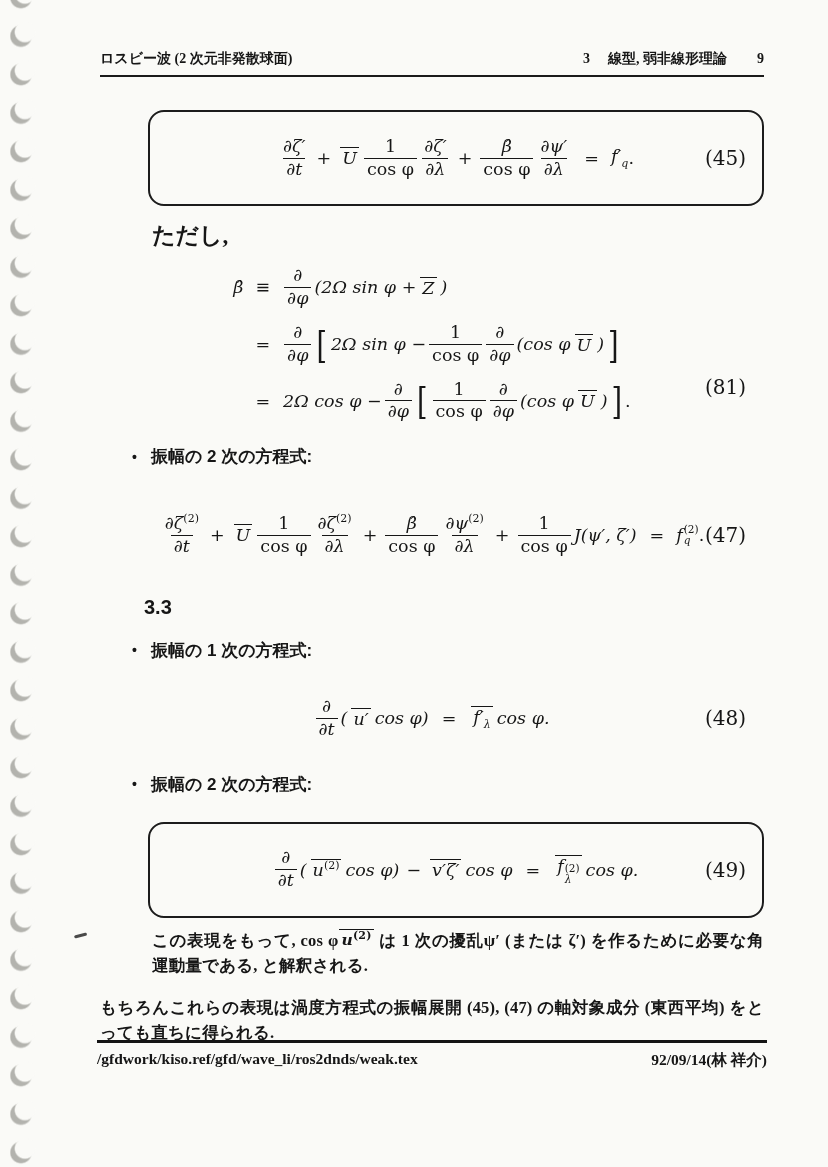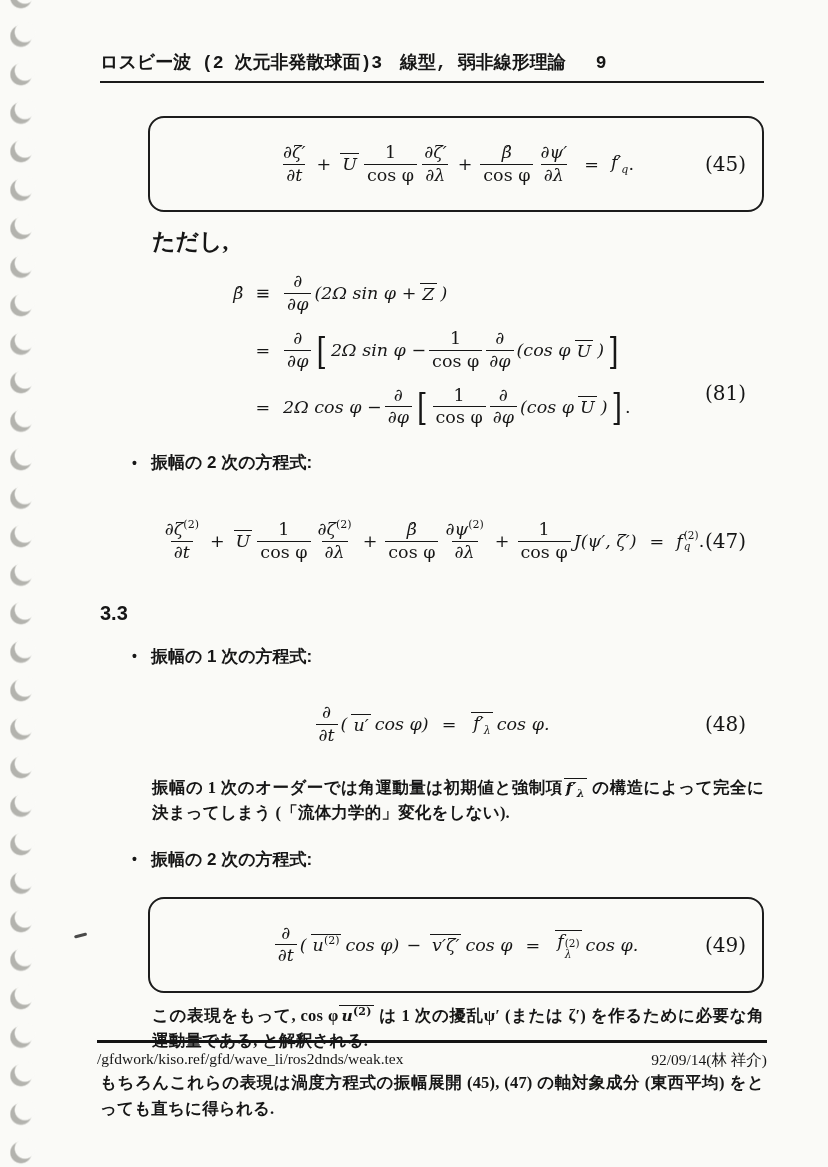--- a/index.html
+++ b/index.html
@@ -17,22 +17,22 @@
       radial-gradient(circle at 21px 18px, #b3b3ae 0 10px, rgba(0,0,0,0) 11.5px);
     background-size:48px 38.5px;
     background-repeat:repeat-y;
     background-position:0 18px;
   }
   .dash{position:absolute;left:74px;top:934px;width:13px;height:2.5px;background:#4a4a4a;
         transform:rotate(-14deg);z-index:1;border-radius:2px;}
   .content{position:relative;z-index:2;margin:0 64px 0 100px;padding-top:50px;}
 
   
-  .header{display:flex;align-items:baseline;
-          font-family:Liberation Mono, monospace;font-weight:700;font-size:18px;}
+  .header{display:flex;justify-content:space-between;align-items:baseline;
+          font-family:Liberation Serif, serif;font-weight:700;font-size:14px;}
   .h-right{display:flex;align-items:baseline;}
   .h-sec-no{margin-right:18px;}
   .h-page{margin-left:30px;}
   .hrule{height:2px;background:#1a1a1a;margin-top:7px;}
 
   
   .eqbox{border:2px solid #1c1c1c;border-radius:16px;height:92px;position:relative;
          display:flex;align-items:center;margin-left:48px;}
   .eqbox .meq{width:100%;}
 
@@ -68,33 +68,33 @@
   .eq46 .lhs{justify-self:end;align-self:center;}
   .eq46 .rel{align-self:center;}
   .eq46 .rhs{display:flex;align-items:center;justify-self:start;}
 
   
   .tadashi{margin:14px 0 0 52px;font-size:23px;font-weight:600;}
   .bullet{display:flex;align-items:center;margin-left:32px;
           font-family:"Liberation Sans",sans-serif;font-weight:700;font-size:17px;}
   .bullet .mark{margin-right:14px;font-size:14px;}
   .h33{display:flex;align-items:baseline;margin-top:28px;
-       font-family:"Liberation Sans",sans-serif;font-weight:700;font-size:20px;}
+       font-family:"Liberation Sans",sans-serif;font-weight:700;font-size:20px;margin-left:44px;}
   .h33 .no{margin-right:28px;}
   .para{margin:14px 0 0 0;font-size:16.5px;line-height:1.55;font-weight:600;letter-spacing:0.2px;
         text-align:justify;}
   .para.indent{margin-left:52px;}
   .imath{font-family:"DejaVu Serif",serif;font-style:italic;font-size:15.5px;}
   .imath .bar{margin:0 1px;}
 
   
   .footer{position:absolute;left:97px;right:61px;top:1040px;z-index:2;}
   .frule{height:3px;background:#141414;}
   .f-row{display:flex;justify-content:space-between;margin-top:7px;
-         font-size:15.5px;font-weight:400;gap:16px;}
+         font-size:15.5px;font-weight:700;gap:16px;}
   
   .mt-box1{margin-top:33px;}
   .mt-eq46{margin-top:14px;}
   .mt-b1{margin-top:22px;}
   .mt-eq47{margin-top:34px;padding:10px 0;}
   .mt-p1{margin-top:12px;}
   .mt-b2{margin-top:20px;}
   .mt-eq48{margin-top:24px;padding:10px 0;}
   .mt-p2{margin-top:18px;}
   .mt-b3{margin-top:22px;}
@@ -285,21 +285,20 @@
         <span class="grp">(</span>
         <span class="bar">u′</span>
         <span class="grp">cos φ)</span>
         <span class="rel">=</span>
         <span class="bar"><span>f′</span><sub>λ</sub></span>
         <span class="grp">cos φ.</span>
       </div>
       <span class="eqnum">(48)</span>
     </div>
 
-    <p class="para indent mt-p2"><span>振幅の 1 次のオーダーでは角運動量は初期値と強制項</span><span class="imath"><span class="bar"><span>f′</span><sub>λ</sub></span></span><span> の構造によって完全に決まってしまう (「流体力学的」変化をしない).</span></p>
 
     <div class="bullet mt-b3">
       <span class="mark">•</span>
       <span>振幅の 2 次の方程式:</span>
     </div>
 
     <div class="eqbox mt-box3">
       <div class="meq">
         <span class="frac">
             <span class="num">∂</span>

